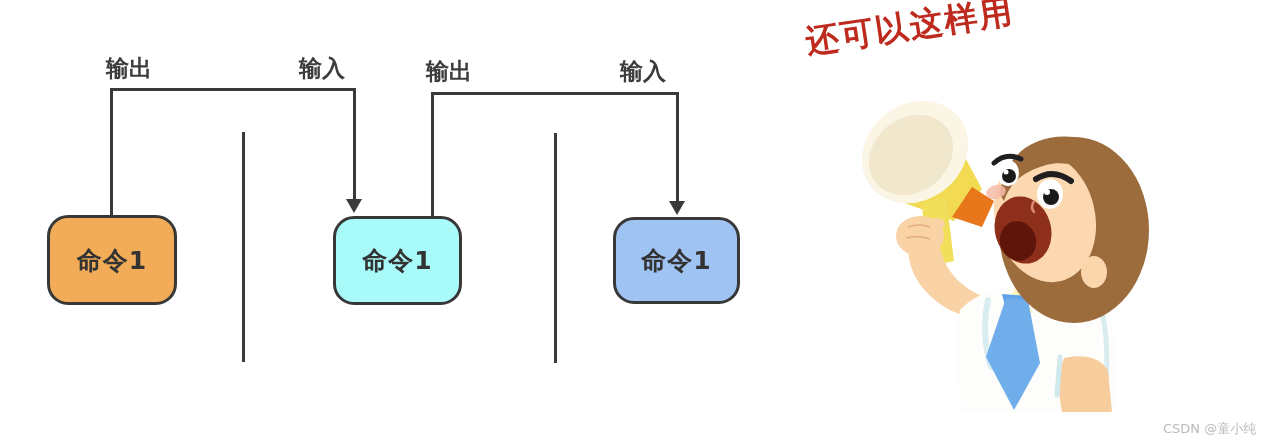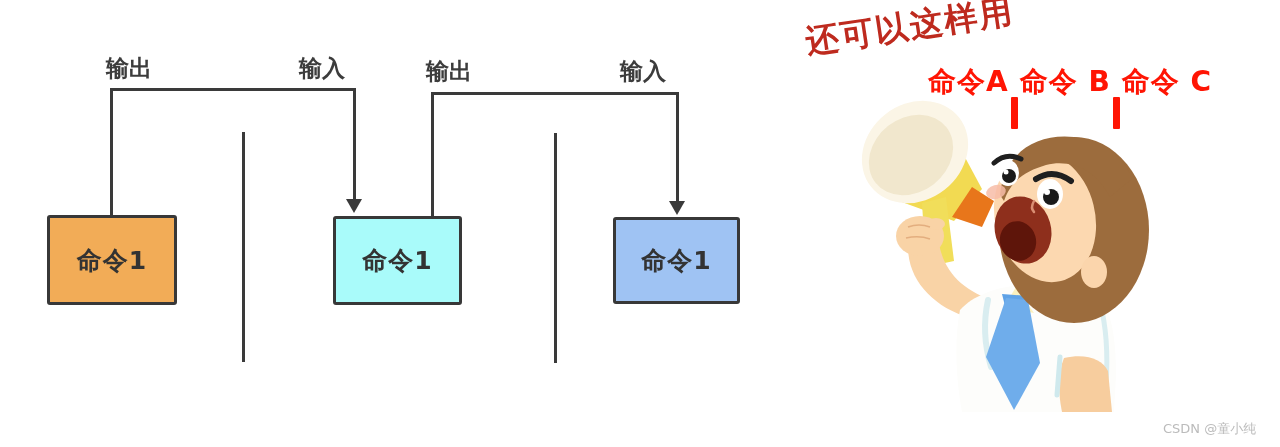--- a/index.html
+++ b/index.html
@@ -8,21 +8,21 @@
   .stage{position:relative;width:1117px;height:447px;background:#ffffff;}
 
   
   .line{position:absolute;background:#3A3A3A;}
   .arrow-down{position:absolute;width:0;height:0;
     border-left:8px solid transparent;border-right:8px solid transparent;
     border-top:14px solid #3A3A3A;}
 
   
   .cmd-box{position:absolute;box-sizing:border-box;border:3px solid #383838;
-    border-radius:3px;display:flex;align-items:center;justify-content:center;}
+    border-radius:21px;display:flex;align-items:center;justify-content:center;}
   .cmd-label{font-weight:bold;font-size:25px;color:#333333;letter-spacing:1px;}
 
   
   .flow-label{position:absolute;font-weight:bold;font-size:23px;color:#3C3C3C;
     white-space:nowrap;}
 
   
   .headline{position:absolute;left:806px;top:20px;font-size:33px;font-weight:bold;
     color:#BE2A1E;letter-spacing:2px;white-space:nowrap;
     transform:rotate(-8.5deg);transform-origin:left center;}
@@ -66,23 +66,20 @@
   </div>
   <div class="cmd-box" style="left: 333px; top: 216px; width: 129px; height: 89px; background-color: rgb(169, 251, 250);">
     <span class="cmd-label">命令1</span>
   </div>
   <div class="cmd-box" style="left: 613px; top: 217px; width: 127px; height: 87px; background-color: rgb(159, 195, 243);">
     <span class="cmd-label">命令1</span>
   </div>
 
   <div class="headline" style="color: rgb(190, 42, 30);">还可以这样用</div>
 
-  <div class="pipeline" style="color: rgb(255, 21, 4);">
-    <span>命令A</span><span class="pipe-sep" style="background-color: rgb(255, 21, 4);">|</span><span>命令 B</span><span class="pipe-sep" style="background-color: rgb(255, 21, 4);">|</span><span>命令 C</span>
-  </div>
 
   <svg class="character" viewBox="0 0 312 322">
 
     <g>
       <polygon points="90,12 134,94 106,126 40,102" fill="#F2DA52"></polygon>
       <polygon points="74,108 98,102 106,166 78,172" fill="#F1DE5A"></polygon>
       <polygon points="124,92 146,106 134,132 104,122" fill="#E8761B"></polygon>
       <ellipse cx="67" cy="57" rx="56" ry="48" fill="#FBF5E6" transform="rotate(-38 67 57)"></ellipse>
       <ellipse cx="63" cy="60" rx="45" ry="37" fill="#F1E7CD" transform="rotate(-38 63 60)"></ellipse>
     </g>

